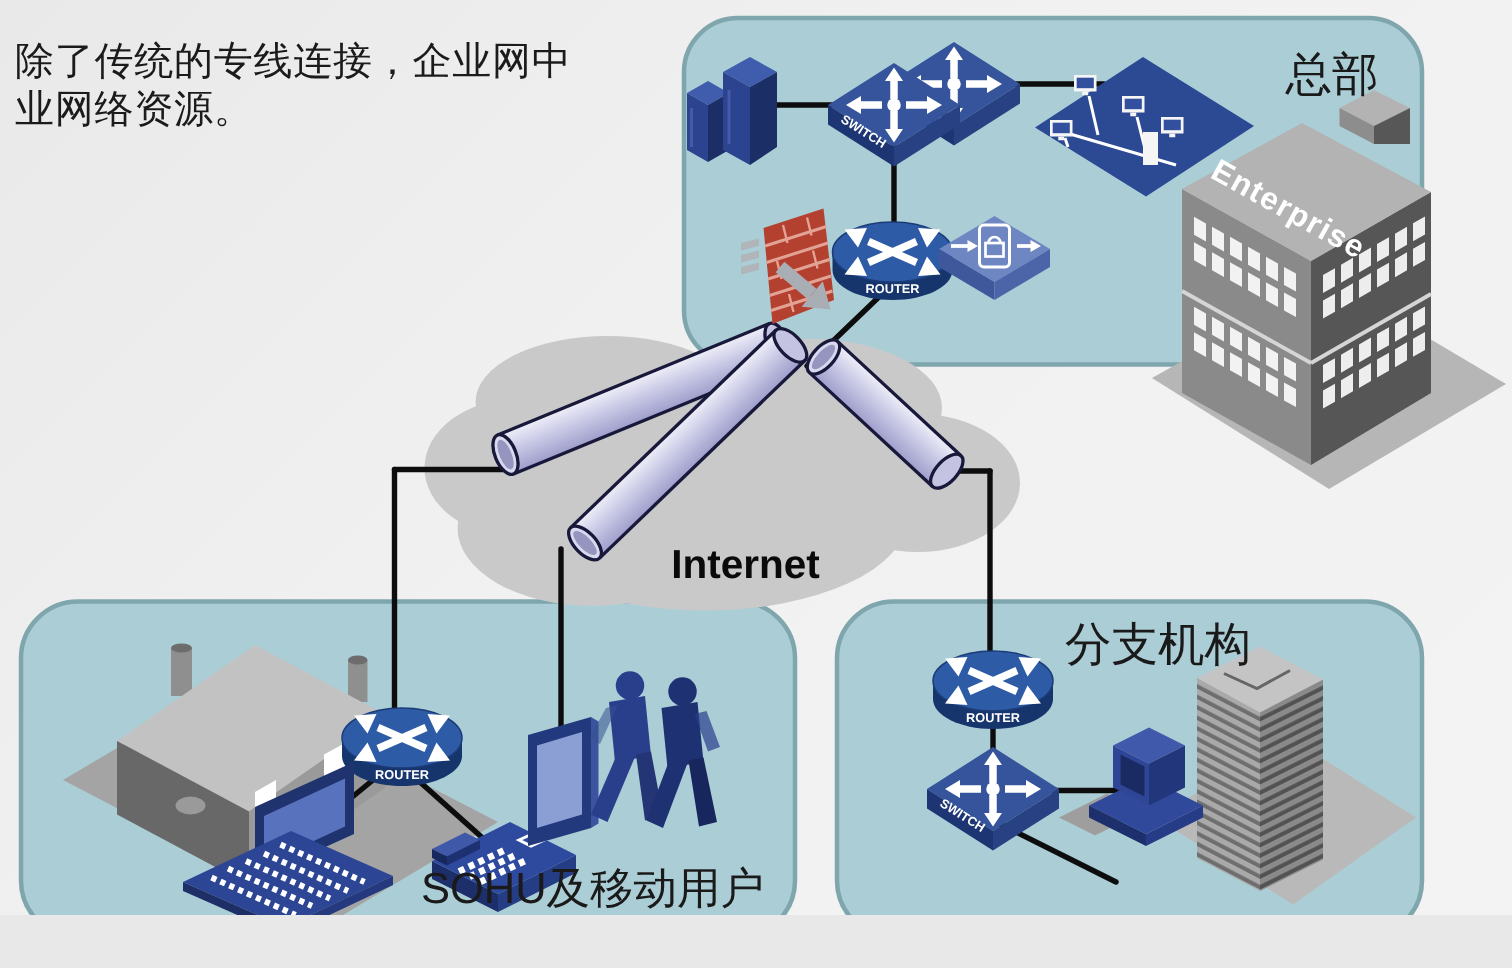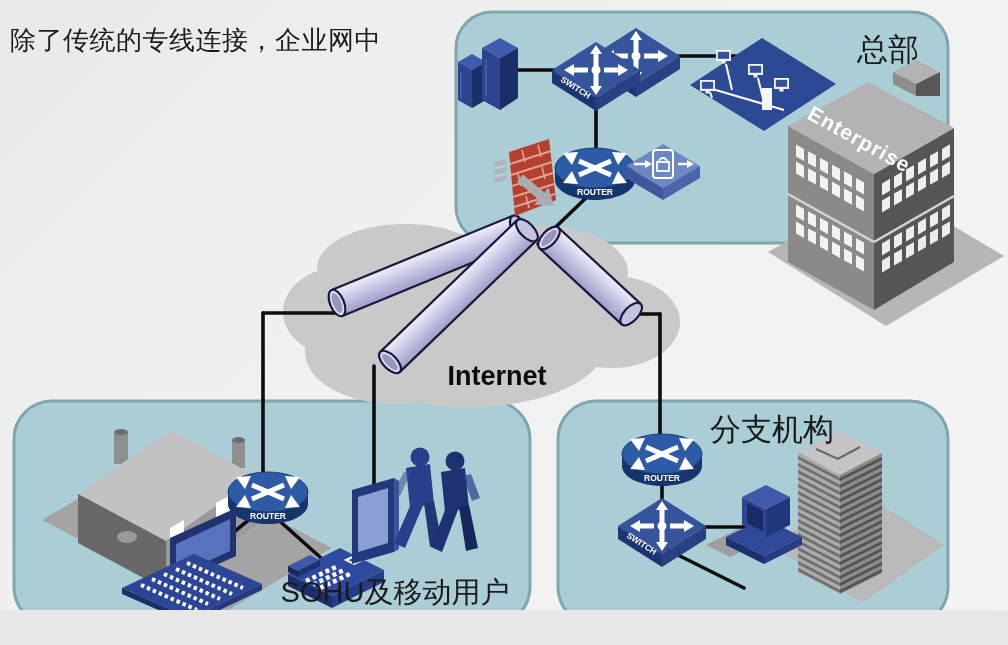--- a/index.html
+++ b/index.html
@@ -12,20 +12,21 @@
   svg{position:absolute;left:0;top:0;}
   text{font-family:"Liberation Sans","DejaVu Sans",sans-serif;}
 </style>
 </head>
 <body>
 
 <div class="stage">
 
   <div class="intro">
     <div>除了传统的专线连接，企业网中</div>
+    <div>业网络资源。</div>
   </div>
 
   <svg width="1008" height="645" viewBox="0 0 1008 645">
     <defs>
       <linearGradient id="pg" x1="0" y1="0" x2="0" y2="1">
         <stop offset="0" stop-color="#eeeef8"></stop>
           <stop offset="0.45" stop-color="#c9c9e6"></stop>
           <stop offset="1" stop-color="#9e9ecb"></stop>
       </linearGradient>
       <pattern id="strL" width="10" height="7" patternUnits="userSpaceOnUse">

